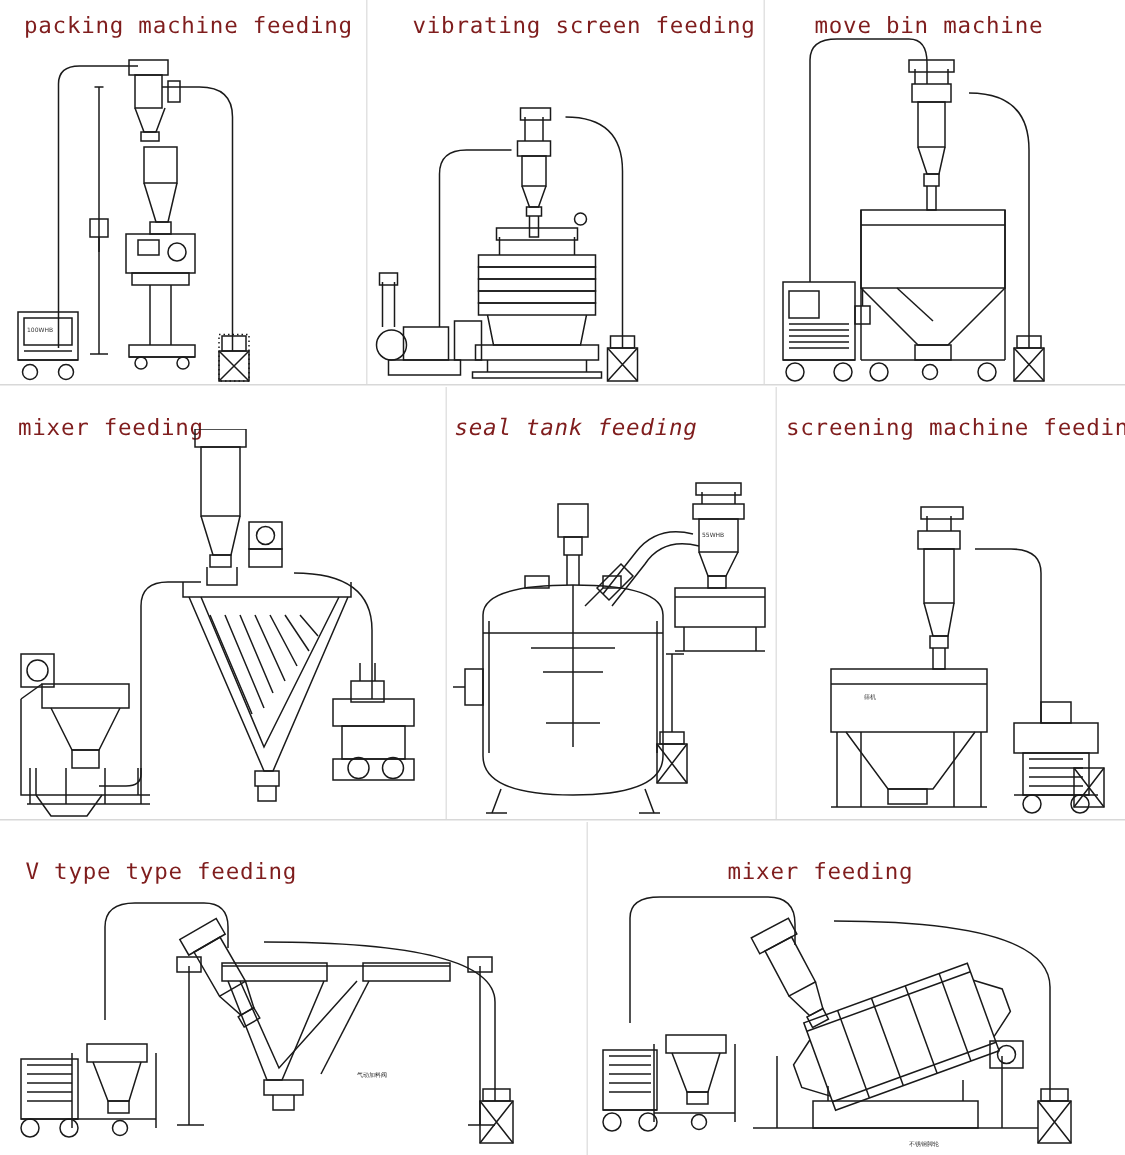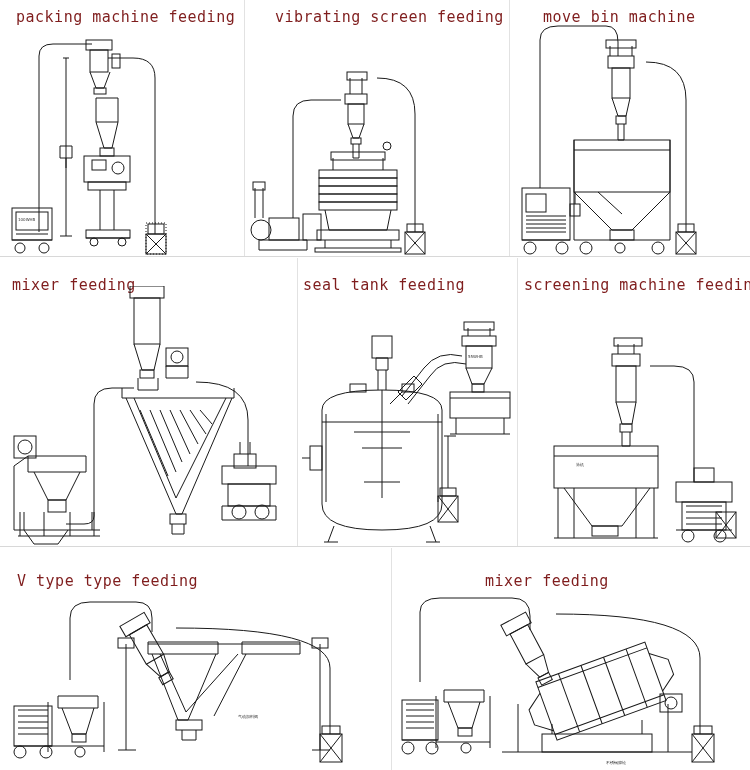--- a/index.html
+++ b/index.html
@@ -50,21 +50,21 @@
 </head>
 <body>
 
 <div id="page">
 
   <div class="panel-title" style="left:16px; top:8px;">packing machine feeding</div>
   <div class="panel-title" style="left:251px; top:8px;margin-left:24px;">vibrating screen feeding</div>
   <div class="panel-title" style="left:543px; top:8px;">move bin machine</div>
 
   <div class="panel-title" style="left:12px; top:276px;">mixer feeding</div>
-  <div class="panel-title" style="left:303px; top:276px;">seal tank feeding</div>
+  <div class="panel-title" style="left:303px; top:276px;font-style:italic;">seal tank feeding</div>
   <div class="panel-title" style="left:524px; top:276px;">screening machine feeding</div>
 
   <div class="panel-title" style="left:17px; top:572px;">V type type feeding</div>
   <div class="panel-title" style="left:485px; top:572px;">mixer feeding</div>
 
   <div class="sep" style="left:0; top:256px; width:750px;"></div>
   <div class="sep" style="left:0; top:546px; width:750px;"></div>
   <div class="sep-v" style="left:244px; top:0; height:256px;"></div>
   <div class="sep-v" style="left:509px; top:0; height:256px;"></div>
   <div class="sep-v" style="left:297px; top:258px; height:288px;"></div>

